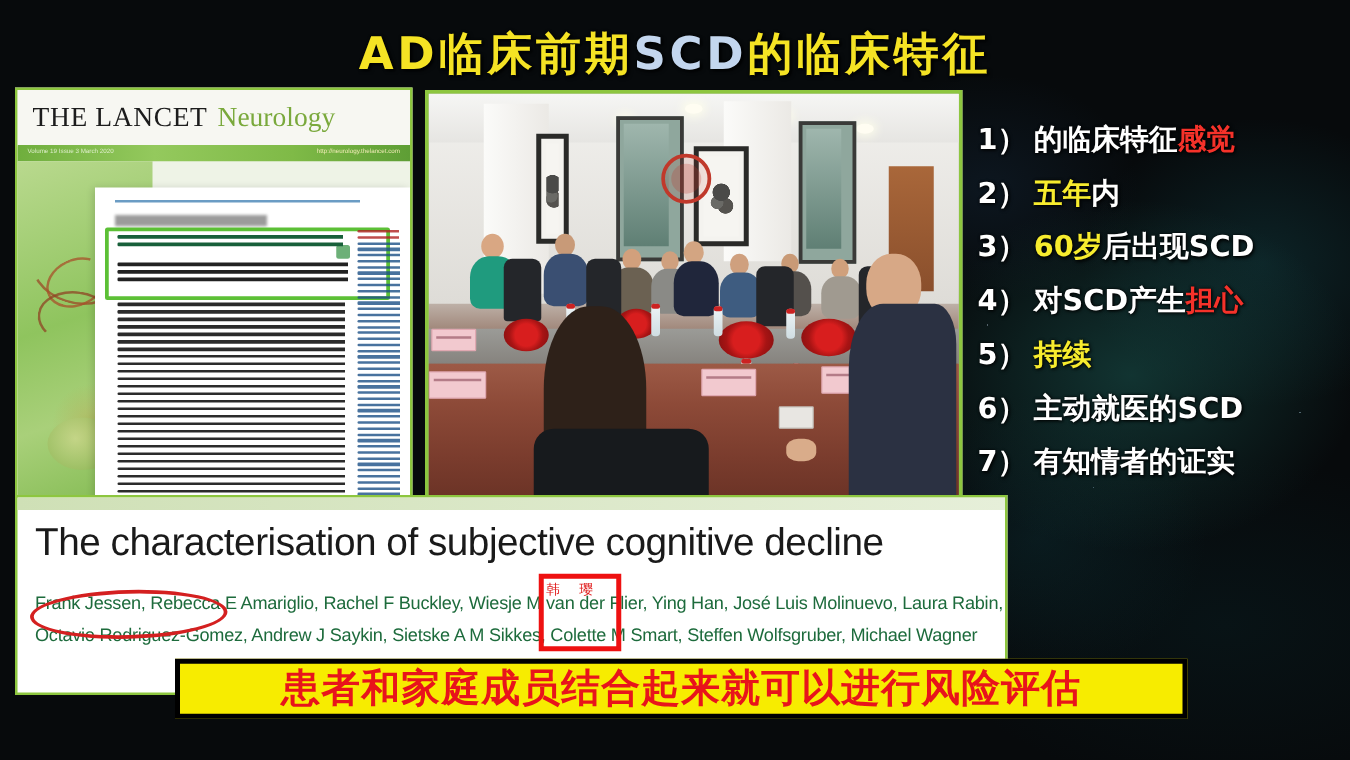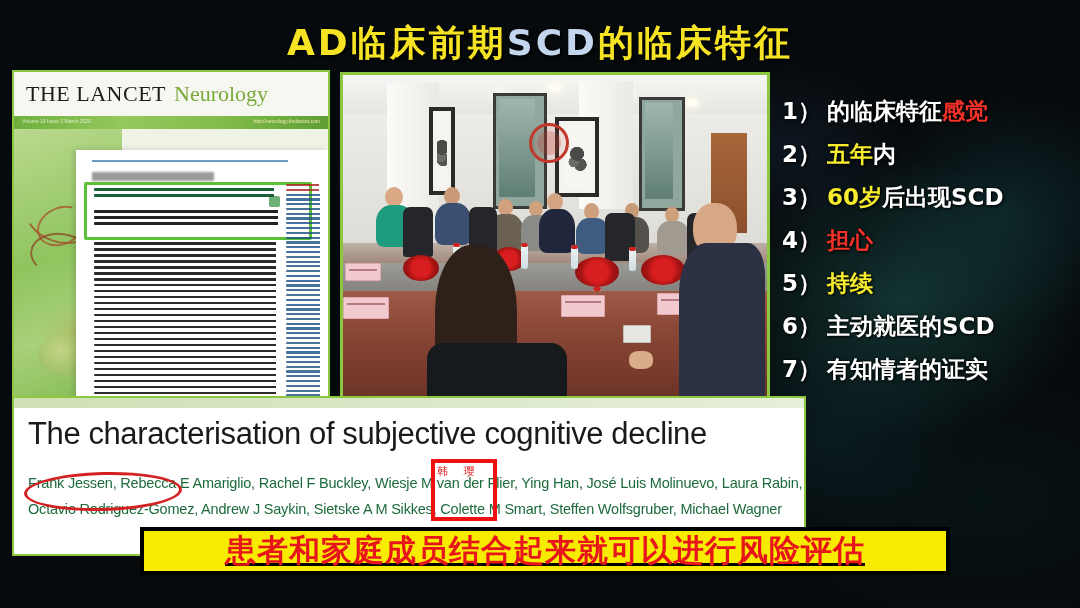--- a/index.html
+++ b/index.html
@@ -146,21 +146,21 @@
   .ellipse{position:absolute;left:10px;top:74px;width:152px;height:33px;border:3px solid #d42020;
     border-radius:50%;transform:rotate(-1.5deg);pointer-events:none;}
   .redbox{position:absolute;left:431px;top:459px;width:66px;height:62px;
     border:4px solid #ee1111;box-sizing:border-box;background:transparent;}
   .cnname{position:absolute;left:437px;top:464px;width:56px;text-align:left;
     font-family:"DejaVu Sans",sans-serif;font-size:11px;color:#e01a1a;letter-spacing:6px;}
 
   
   .banner{position:absolute;left:140px;top:527px;width:810px;height:48px;background:#f7ec00;
     border:4px solid #000;box-sizing:border-box;display:flex;align-items:center;
-    justify-content:center;text-decoration:underline;}
+    justify-content:center;}
   .banner span{font-family:"DejaVu Sans","Liberation Sans",sans-serif;font-weight:bold;
     font-size:31px;color:#e8141b;letter-spacing:1px;white-space:nowrap;}
 </style>
 </head>
 <body>
 
 <div id="stage">
 
   <div class="bg-base"></div>
   <div class="bg-neb"></div>
@@ -406,20 +406,21 @@
         <span>内</span>
     </div>
     <div class="li">
       <span class="num">3）</span>
         <span></span>
         <span class="hl-yel">60岁</span>
         <span>后出现SCD</span>
     </div>
     <div class="li">
       <span class="num">4）</span>
+        <span>对SCD产生</span>
         <span class="hl-red">担心</span>
         <span></span>
     </div>
     <div class="li">
       <span class="num">5）</span>
         <span></span>
         <span class="hl-yel">持续</span>
     </div>
     <div class="li">
       <span class="num">6）</span>

